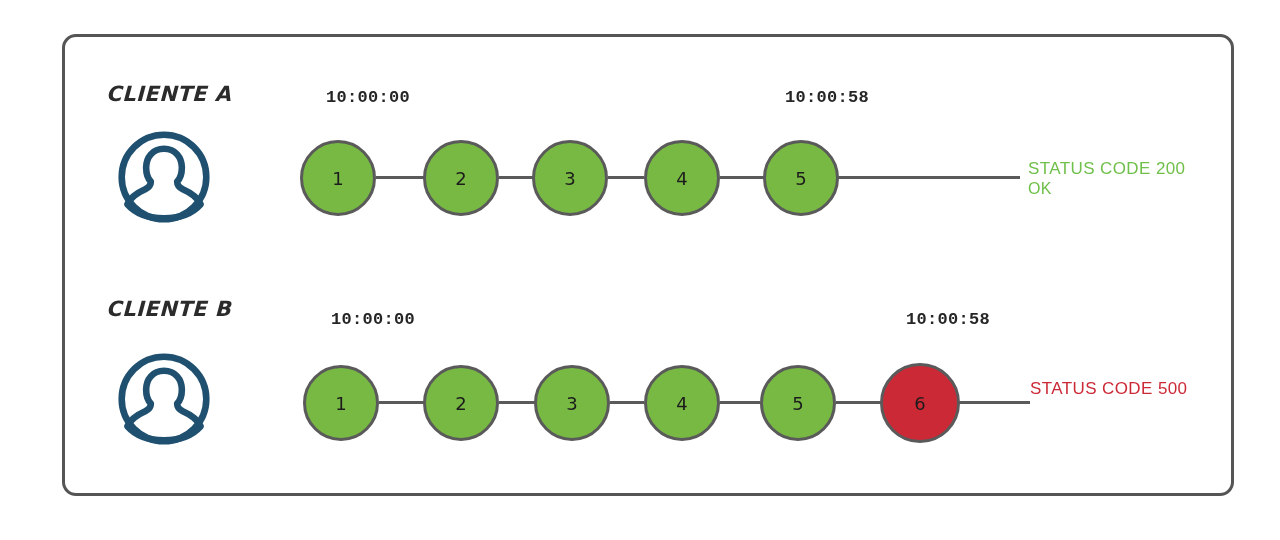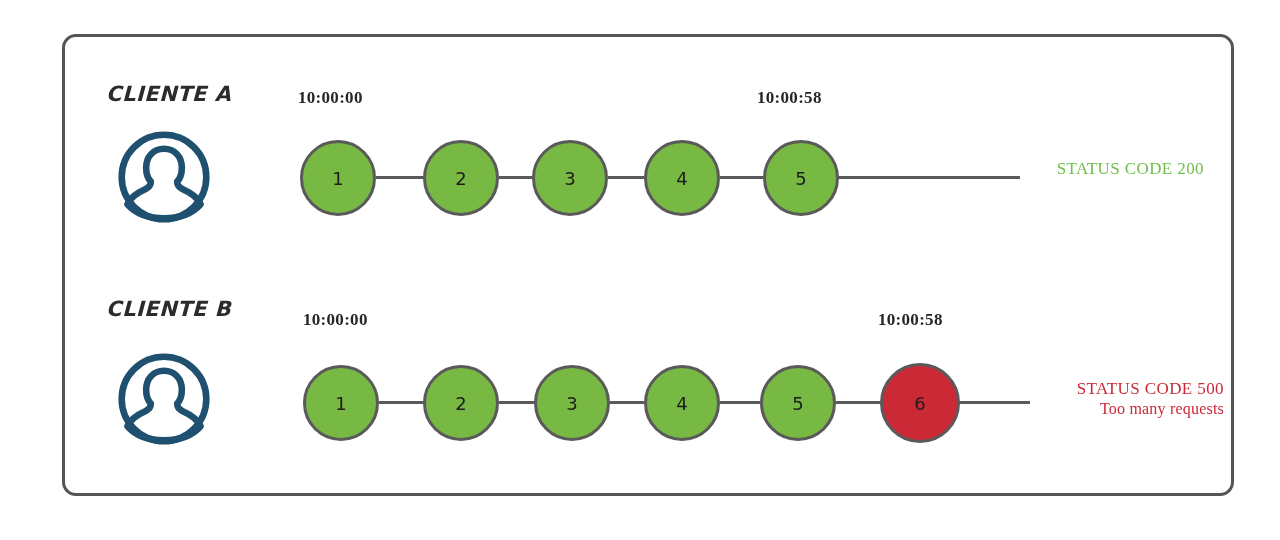--- a/index.html
+++ b/index.html
@@ -37,26 +37,27 @@
     font-size: 21px;
     font-weight: 700;
     font-style: italic;
     letter-spacing: 0.5px;
     color: #2b2b2b;
     white-space: nowrap;
     transform: skewX(-4deg);
   }
   .timestamp {
     position: absolute;
-    font-family: Liberation Serif, serif;
+    font-family: Liberation Mono, monospace;
     font-size: 17px;
     font-weight: 700;
     color: #262626;
     white-space: nowrap;
     letter-spacing: 0.3px;
+    margin-left: 28px;
   }
   .avatar {
     position: absolute;
     width: 94px;
     height: 94px;
   }
   .node {
     position: absolute;
     width: 76px;
     height: 76px;
@@ -74,22 +75,22 @@
   .node.ok   { background: #78b943; }
   .node.fail { background: #cc2936; }
   .connector {
     position: absolute;
     height: 3px;
     background: #5a5a5a;
     z-index: 1;
   }
   .status {
     position: absolute;
-    font-family: Liberation Serif, serif;
-    text-align: right;
+    font-family: Liberation Sans, sans-serif;
+    text-align: left;
     white-space: nowrap;
     line-height: 1.25;
   }
   .status .line1 { display: block; font-size: 17px; letter-spacing: 0.4px; }
   .status .line2 { display: block; font-size: 16px; letter-spacing: 0.2px; }
   .status.ok-text   { color: #6fbf4a; }
   .status.fail-text { color: #cc2936; }
 </style>
 </head>
 <body>
@@ -124,20 +125,21 @@
     <div class="connector" style="left:838px; top:176px; width:182px;"></div>
 
     <div class="node ok" style="left:300px; top:140px;">1</div>
     <div class="node ok" style="left:423px; top:140px;">2</div>
     <div class="node ok" style="left:532px; top:140px;">3</div>
     <div class="node ok" style="left:644px; top:140px;">4</div>
     <div class="node ok" style="left:763px; top:140px;">5</div>
 
     <div class="status ok-text" style="left:1028px; top:158px; width:176px;">
       <span class="line1">STATUS CODE 200</span>
+      <span class="line2">OK</span>
     </div>
   </div>
 
   <div class="row">
 
     <div class="client-label" style="left:108px; top:297px;">CLIENTE B</div>
 
     <div class="avatar" style="left:117px; top:352px;">
       <svg viewBox="0 0 100 100" width="94" height="94" aria-hidden="true">
         <circle cx="50" cy="50" r="45" fill="none" stroke="#1f5070" stroke-width="7"></circle>
@@ -162,17 +164,16 @@
 
     <div class="node ok" style="left:303px; top:365px;">1</div>
     <div class="node ok" style="left:423px; top:365px;">2</div>
     <div class="node ok" style="left:534px; top:365px;">3</div>
     <div class="node ok" style="left:644px; top:365px;">4</div>
     <div class="node ok" style="left:760px; top:365px;">5</div>
     <div class="node fail" style="left:880px; top:363px; width:80px; height:80px;">6</div>
 
     <div class="status fail-text" style="left:1030px; top:378px; width:194px;">
       <span class="line1">STATUS CODE 500</span>
-      <span class="line2">Too many requests</span>
     </div>
   </div>
 
 </div>
 
 </body></html>

